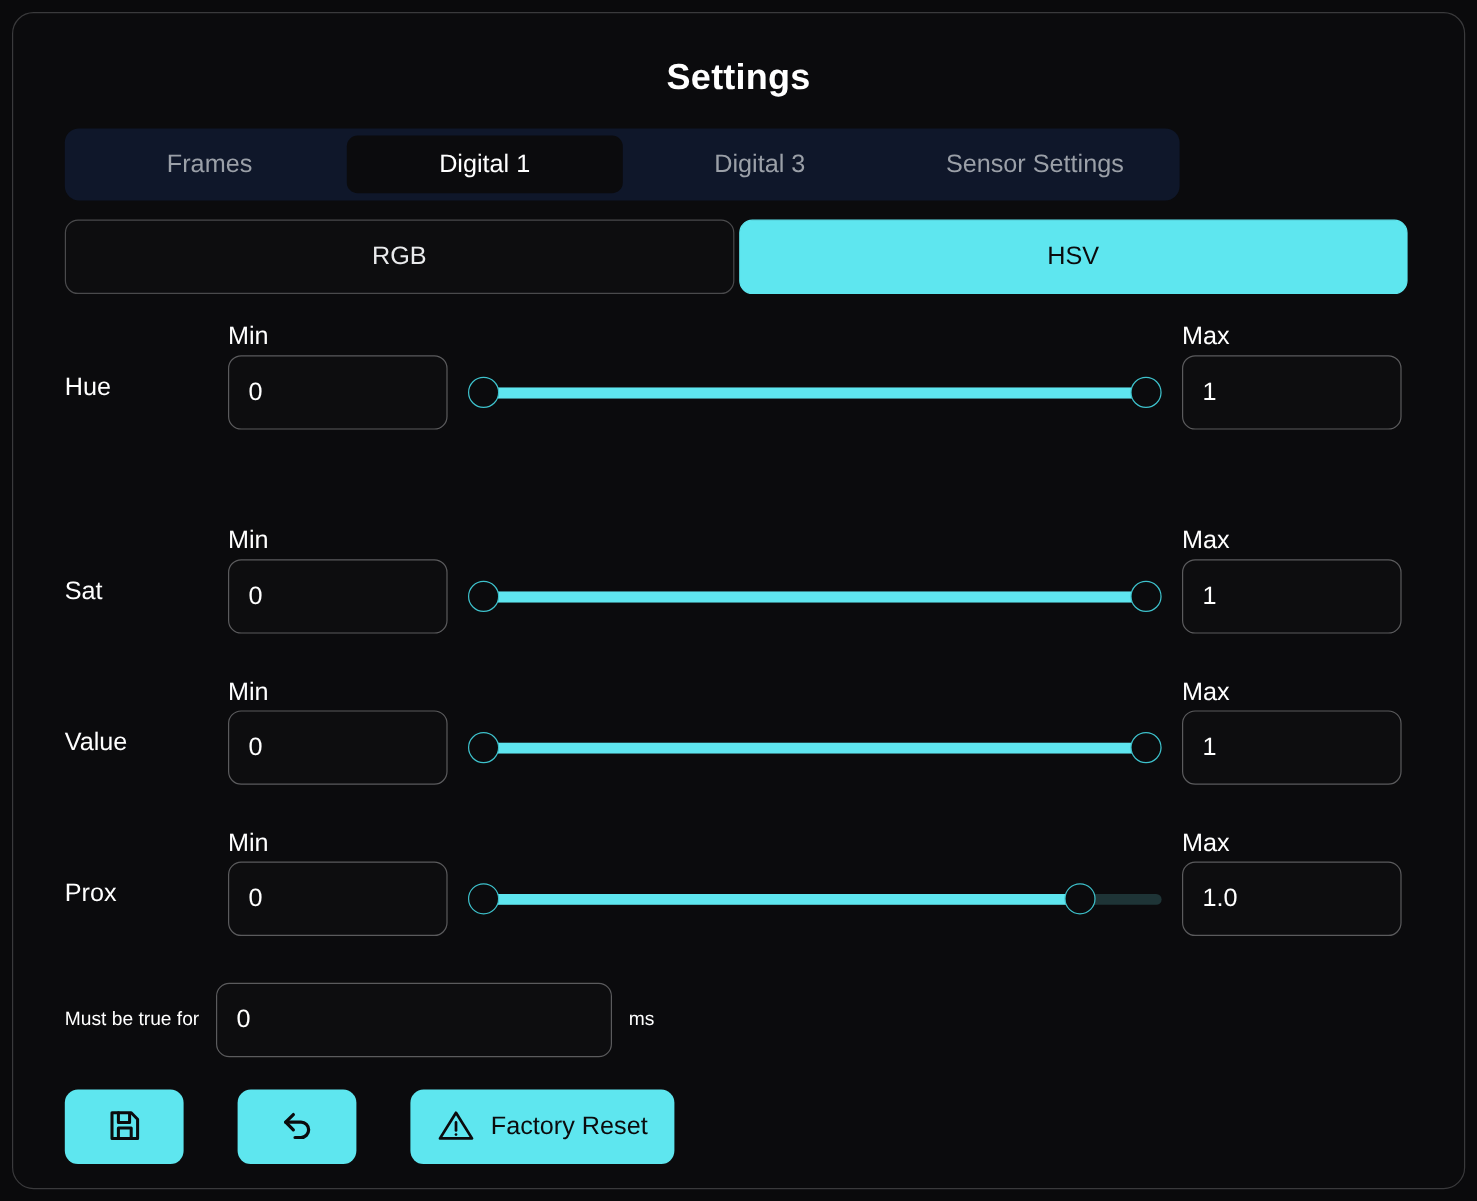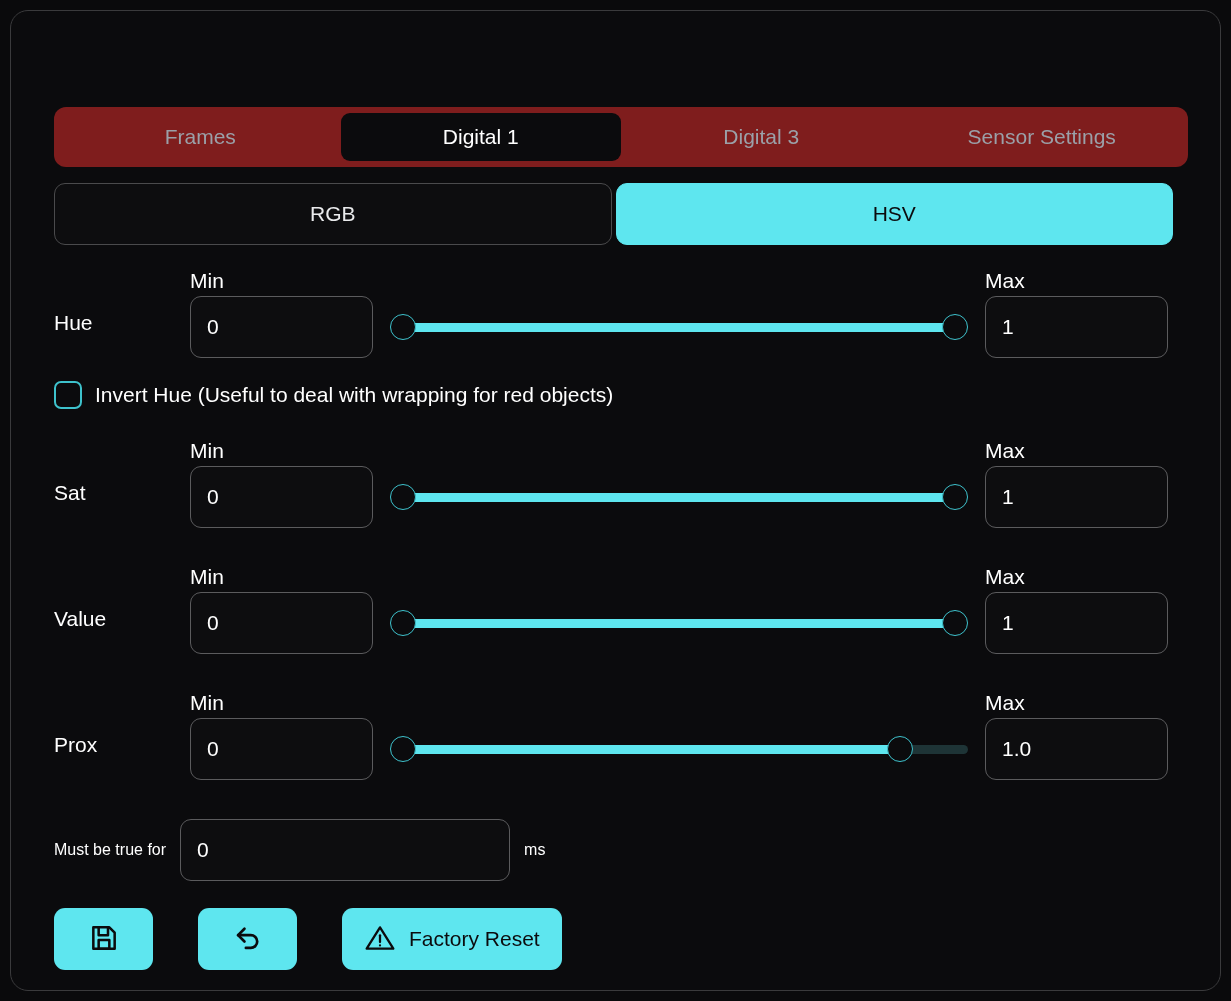--- a/index.html
+++ b/index.html
@@ -32,23 +32,23 @@
     font-weight: bold;
     padding-top: 37px;
     letter-spacing: 0.2px;
   }
 
   
   .tabbar {
     position: absolute;
     left: 43px;
     top: 96px;
-    width: 1134px;
+    width: 929px;
     height: 60px;
-    background: #7f1d1d;
+    background: #0f172a;
     border-radius: 12px;
     display: flex;
     align-items: center;
     padding: 6px;
   }
   .tab {
     flex: 1;
     height: 48px;
     display: flex;
     align-items: center;
@@ -237,20 +237,21 @@
   }
   .abtn.icononly { width: 99px; }
   .abtn.wide { padding: 0 22px; gap: 13px; }
   .abtn .lbl { font-size: 21px; color: #0b0b0d; }
 </style>
 </head>
 <body>
 
 <div id="app">
 
+  <div class="title">Settings</div>
 
   <div class="tabbar">
     <div class="tab">Frames</div>
     <div class="tab active">Digital 1</div>
     <div class="tab">Digital 3</div>
     <div class="tab">Sensor Settings</div>
   </div>
 
   <div class="modebar">
     <div class="modebtn off">RGB</div>
@@ -264,24 +265,20 @@
     <div class="numfield min">0</div>
     <div class="numfield max">1</div>
     <div class="slider">
       <div class="track-bg"></div>
       <div class="track-fill" style="left: 13px; width: 552px;"></div>
       <div class="handle lo" style="left: 0px;"></div>
       <div class="handle hi" style="left: 552px;"></div>
     </div>
   </div>
 
-  <div class="checkrow">
-    <div class="checkbox"></div>
-    <div class="checklabel">Invert Hue (Useful to deal with wrapping for red objects)</div>
-  </div>
 
   <div class="row" style="top:428px">
     <div class="row-label">Sat</div>
     <div class="minmax-label min">Min</div>
     <div class="minmax-label max">Max</div>
     <div class="numfield min">0</div>
     <div class="numfield max">1</div>
     <div class="slider">
       <div class="track-bg"></div>
       <div class="track-fill" style="left: 13px; width: 552px;"></div>

